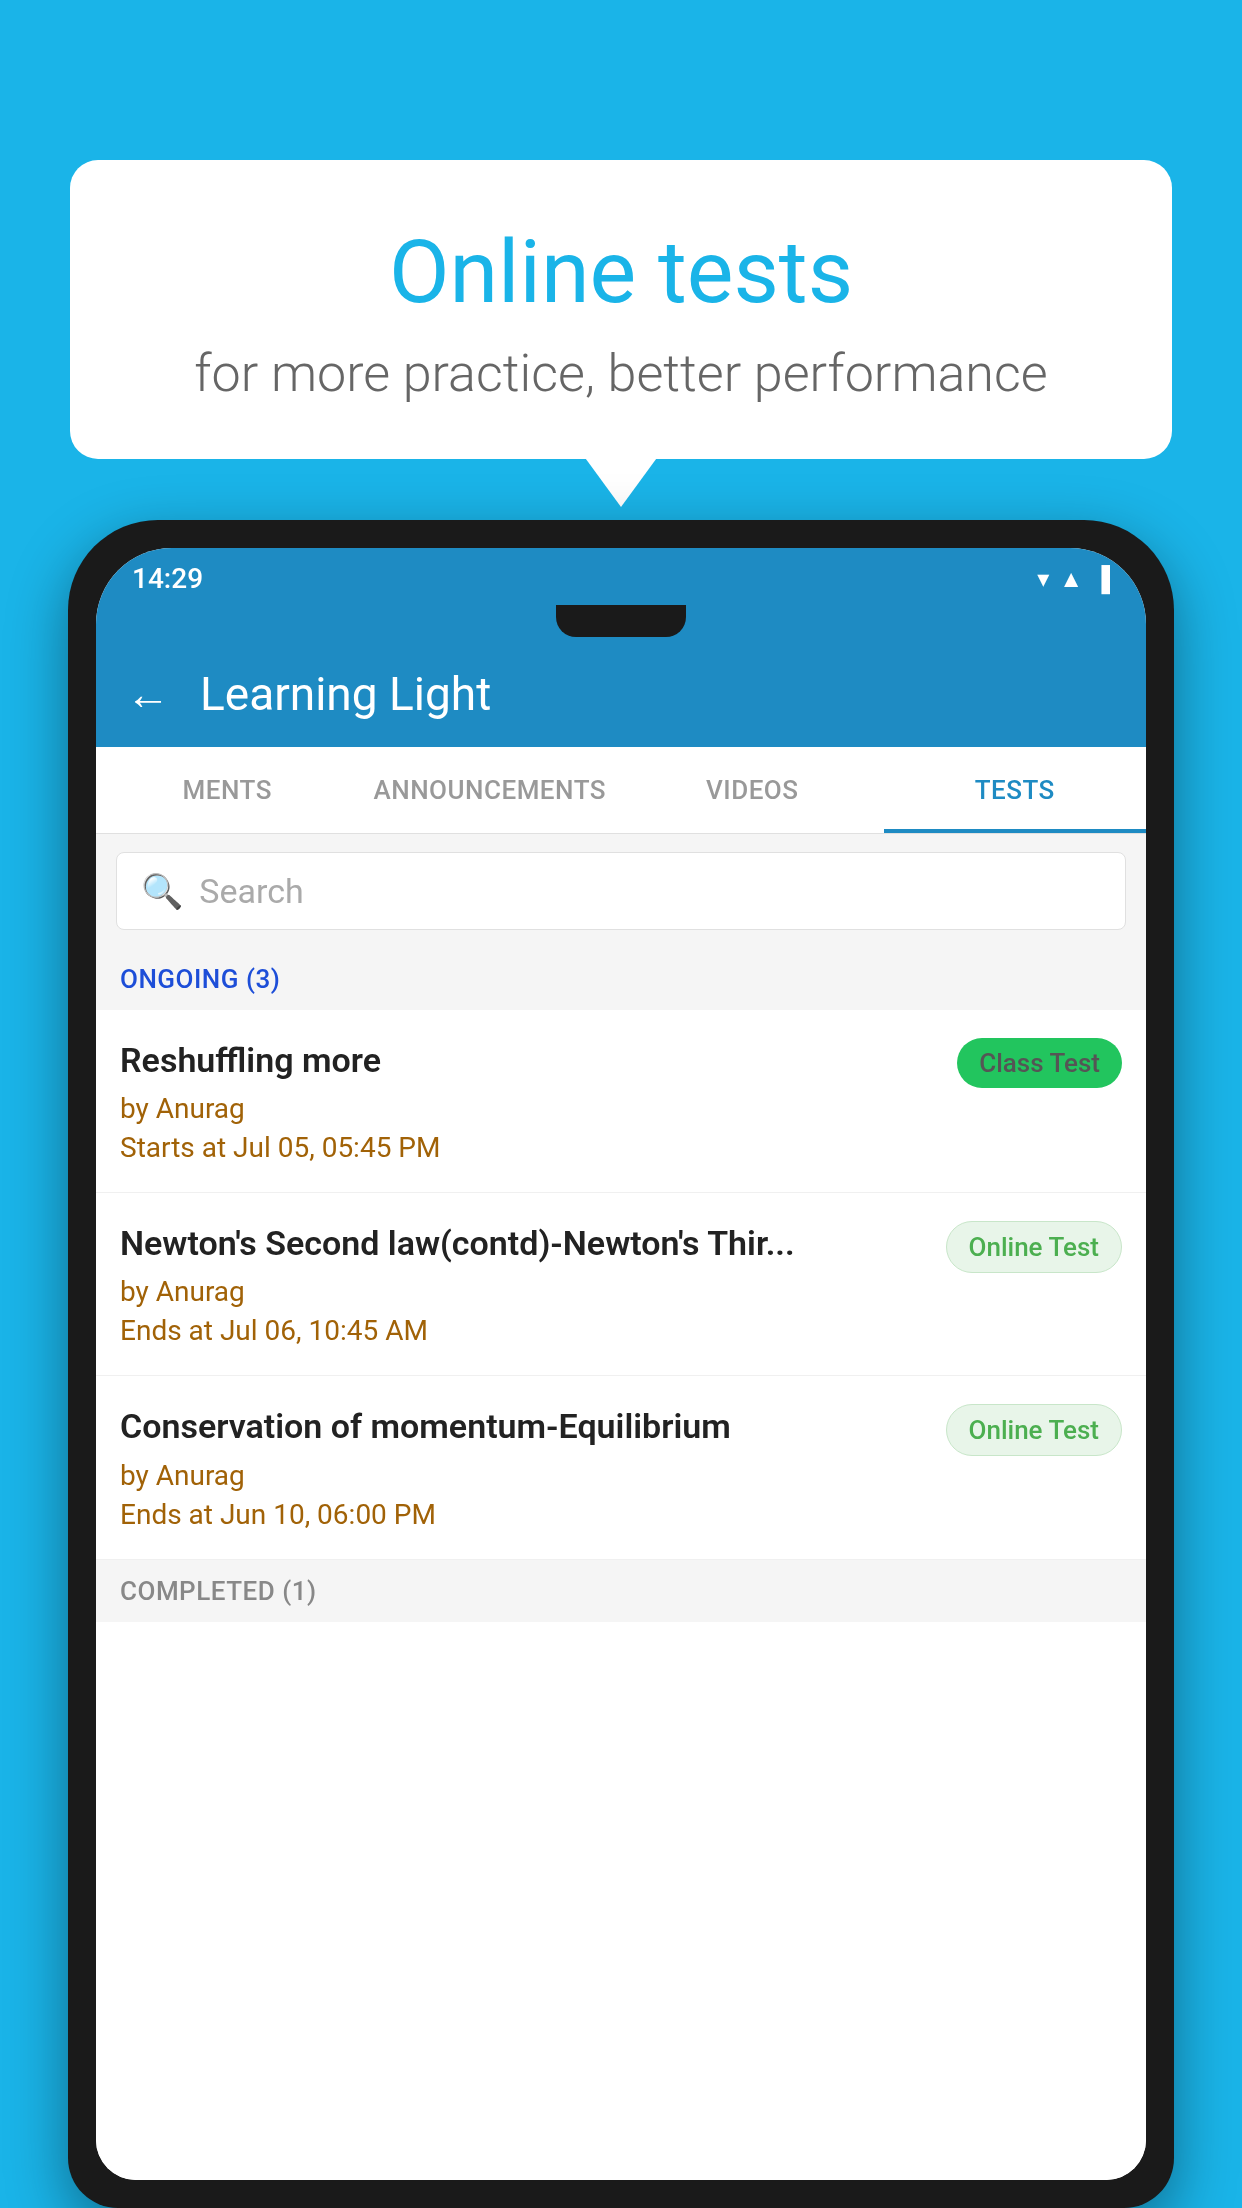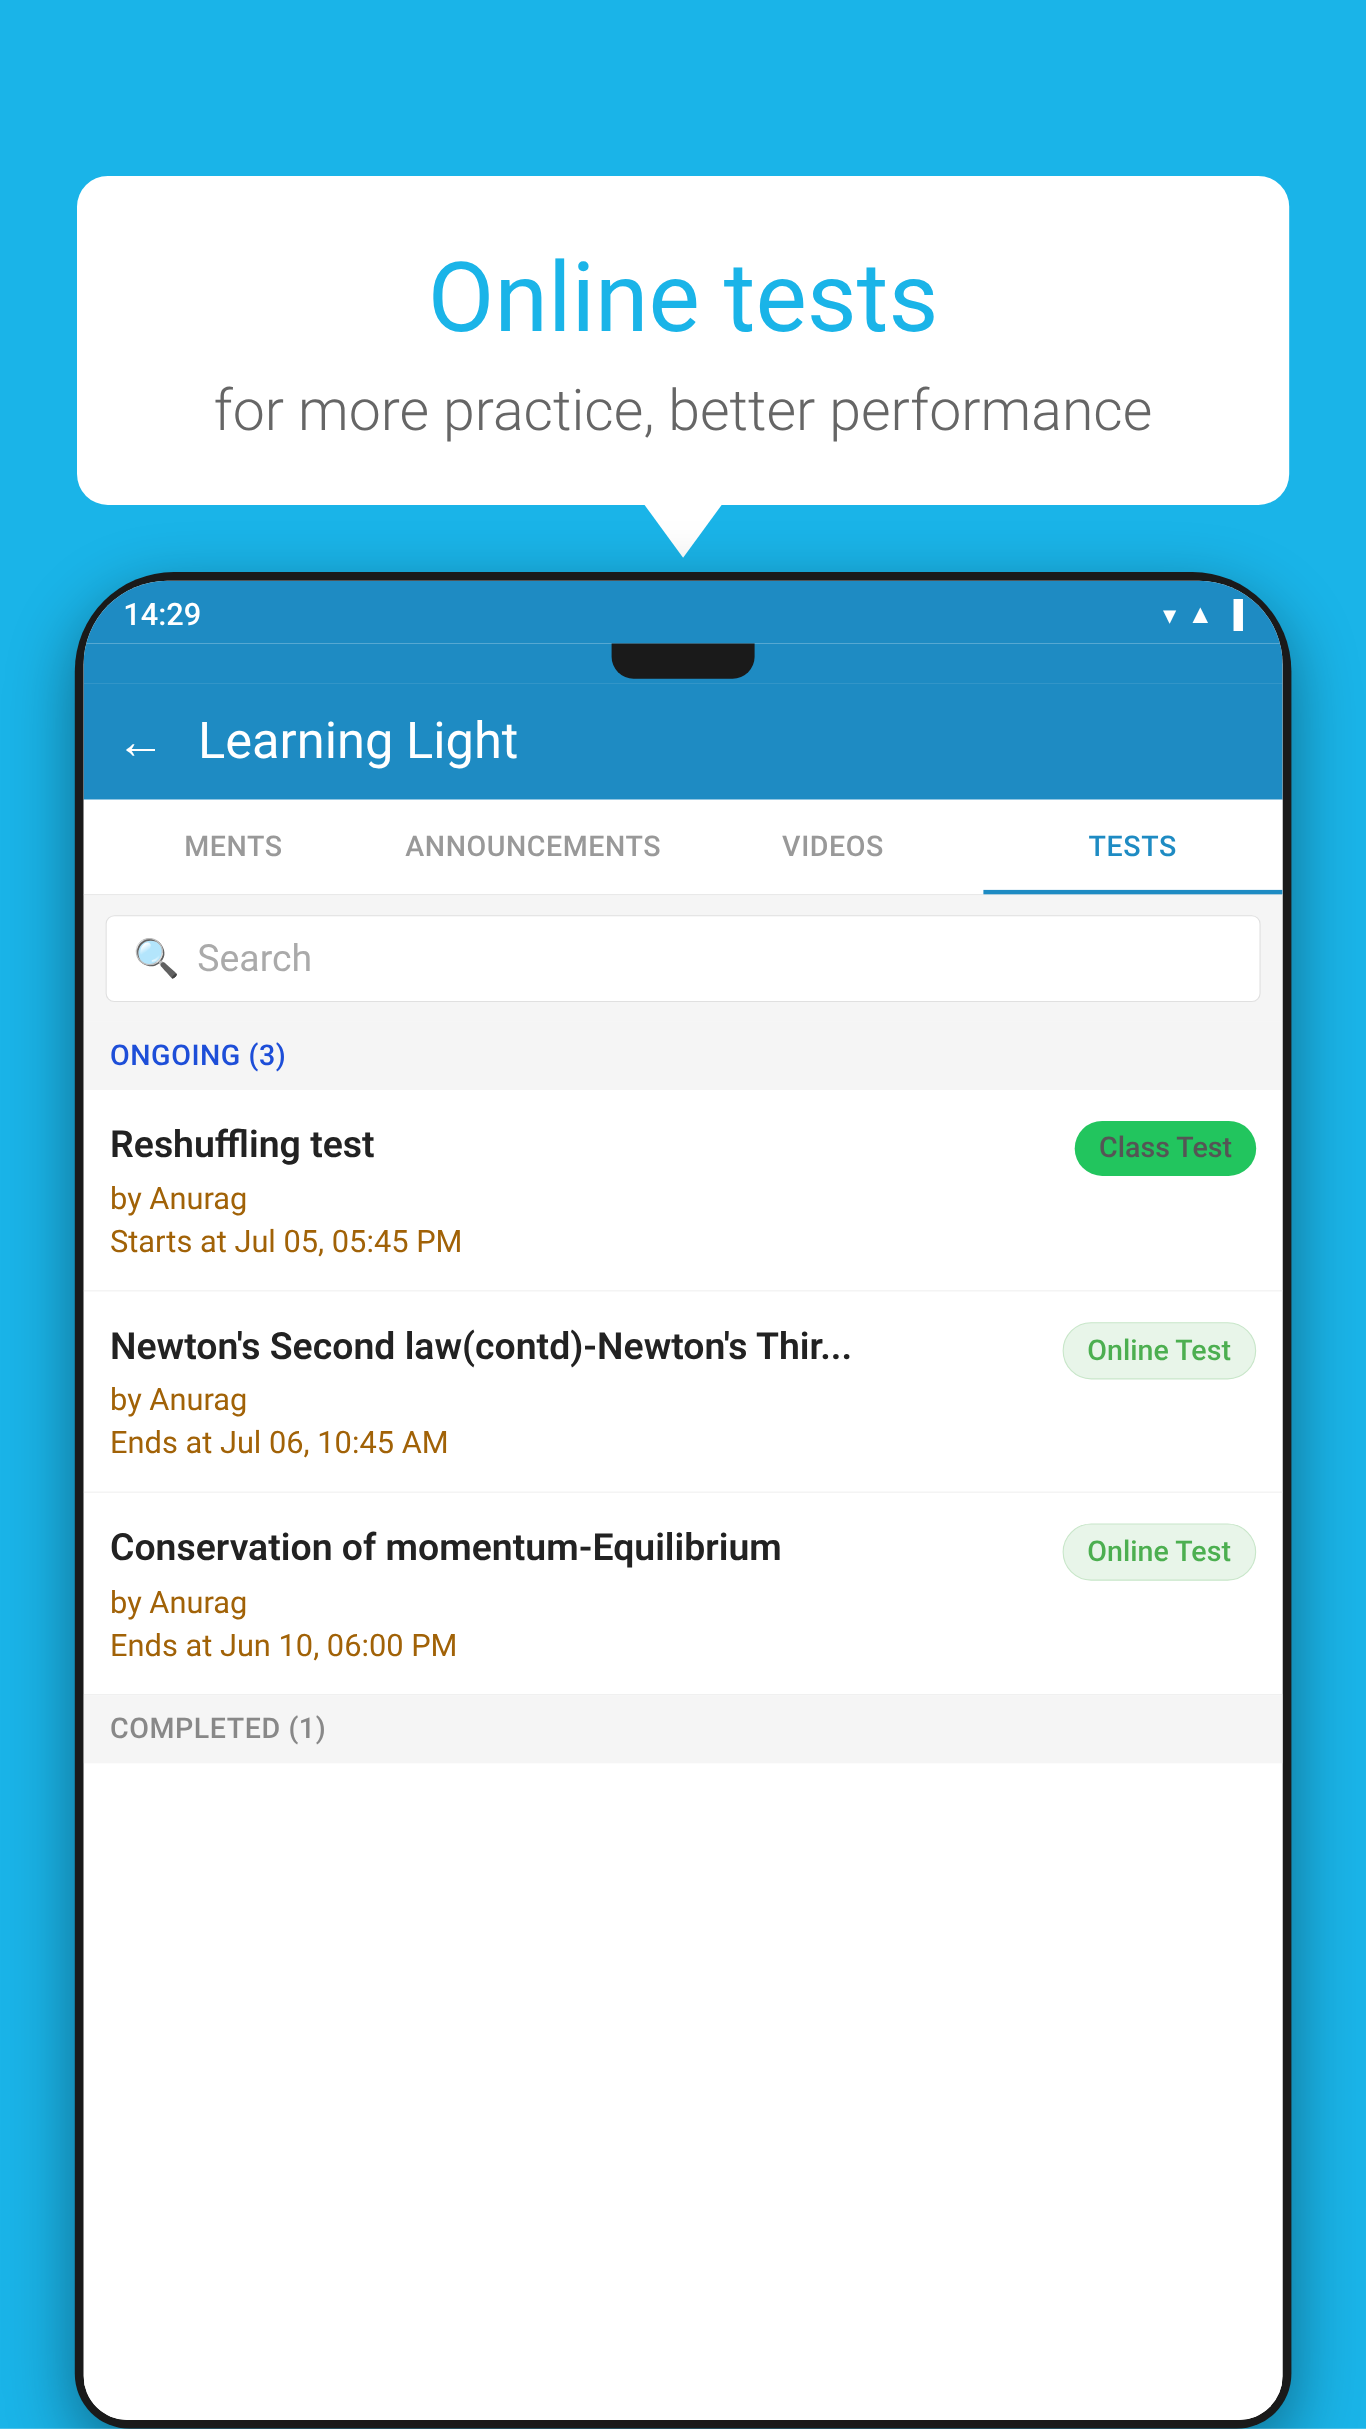--- a/index.html
+++ b/index.html
@@ -53,21 +53,21 @@
 
     
     .phone-frame {
       position: absolute;
       top: 520px;
       left: 68px;
       right: 68px;
       bottom: 0;
       background: #1a1a1a;
       border-radius: 90px 90px 50px 50px;
-      padding: 8px;
+      padding: 28px;
       box-shadow: 0 20px 60px rgba(0,0,0,0.4);
     }
 
     .phone-screen {
       width: 100%;
       height: 100%;
       background: white;
       border-radius: 76px 76px 40px 40px;
       overflow: hidden;
       display: flex;
@@ -330,21 +330,21 @@
         <span class="search-placeholder">Search</span>
       </div>
     </div>
 
     <div class="section-label">ONGOING (3)</div>
 
     <div class="tests-list">
 
       <div class="test-item">
         <div class="test-info">
-          <div class="test-name">Reshuffling test</div>
+          <div class="test-name">Reshuffling more</div>
           <div class="test-author">by Anurag</div>
           <div class="test-date">Starts at  Jul 05, 05:45 PM</div>
         </div>
         <span class="badge badge-class">Class Test</span>
       </div>
 
       <div class="test-item">
         <div class="test-info">
           <div class="test-name">Newton's Second law(contd)-Newton's Thir...</div>
           <div class="test-author">by Anurag</div>

